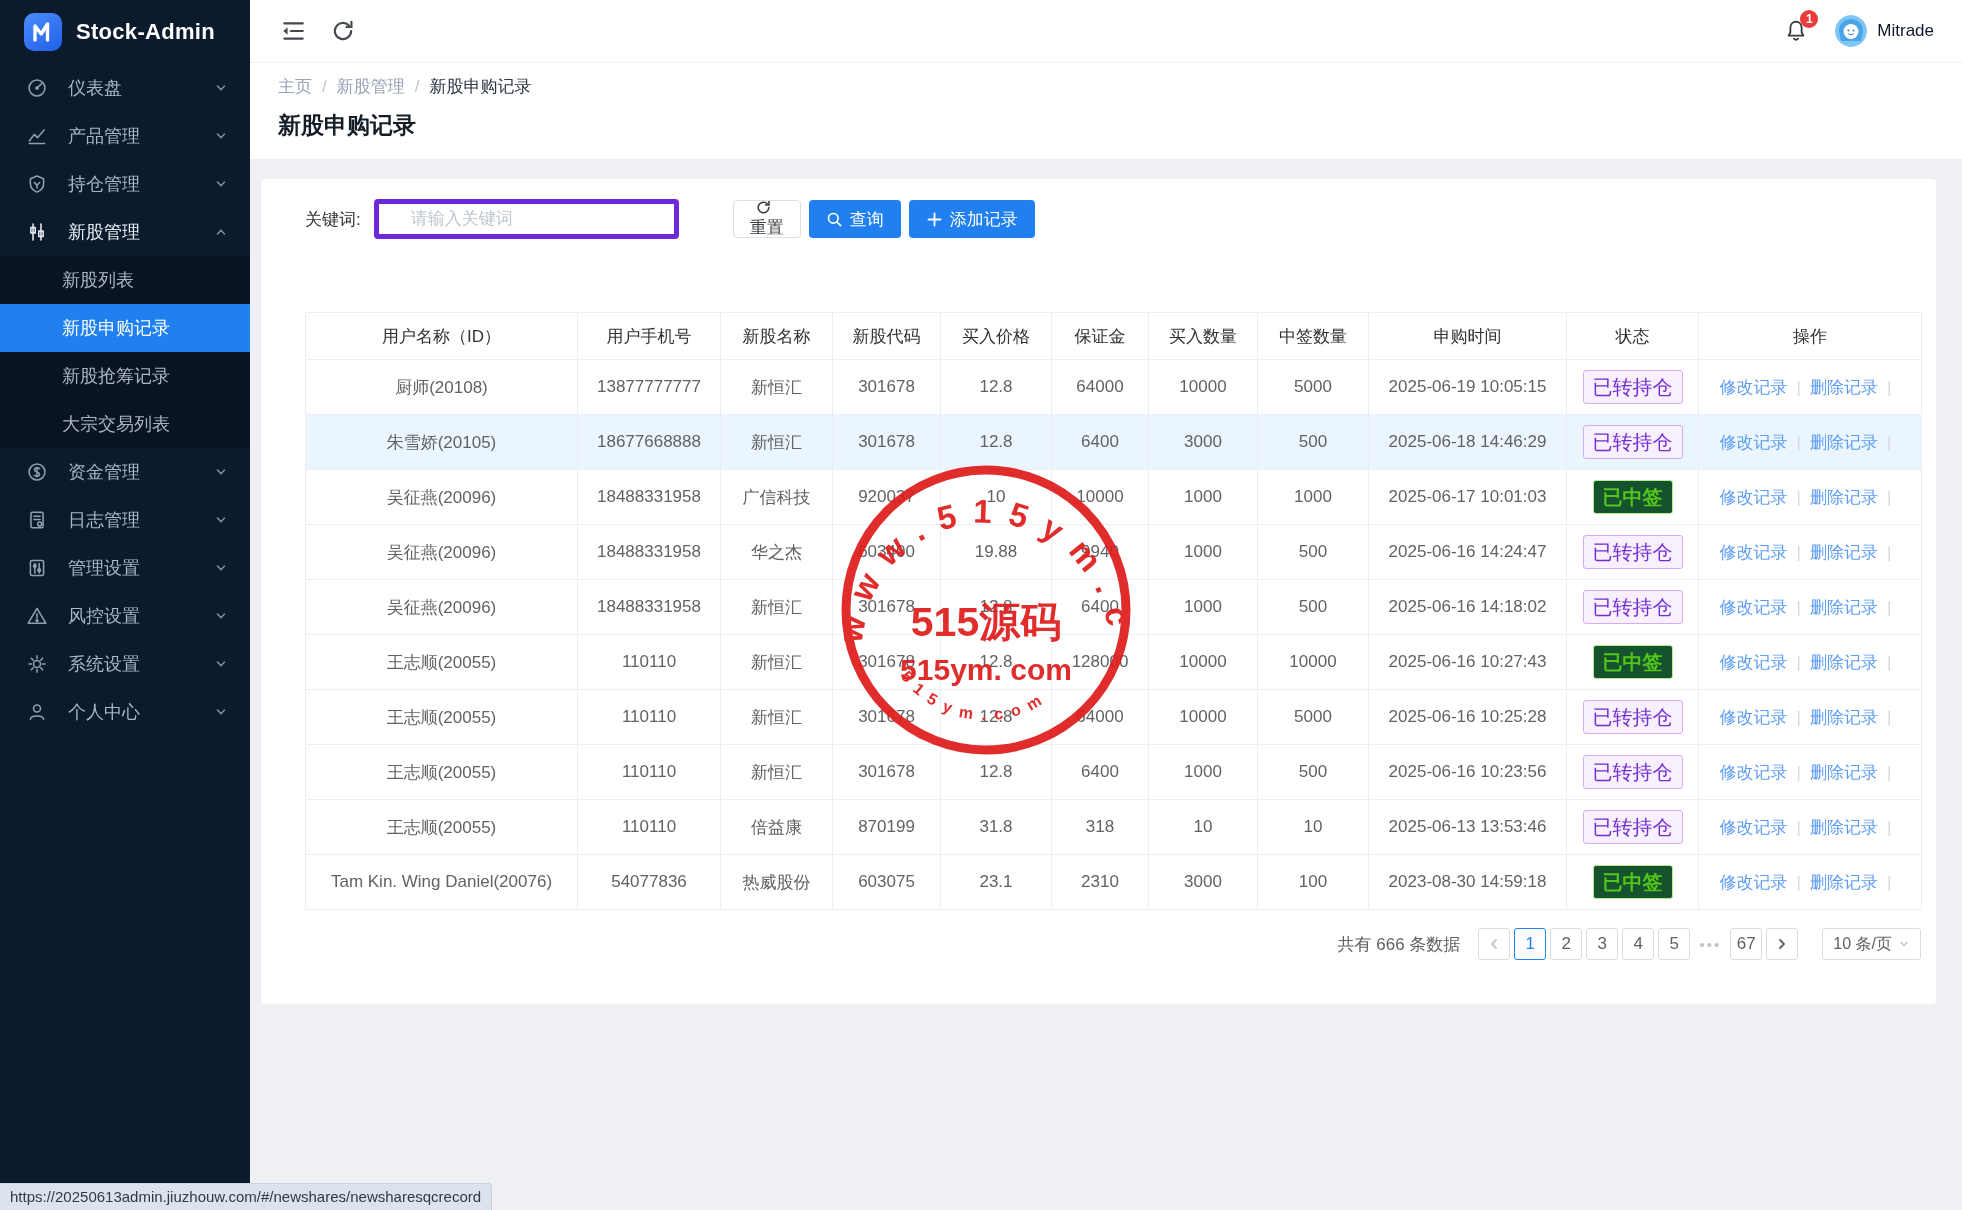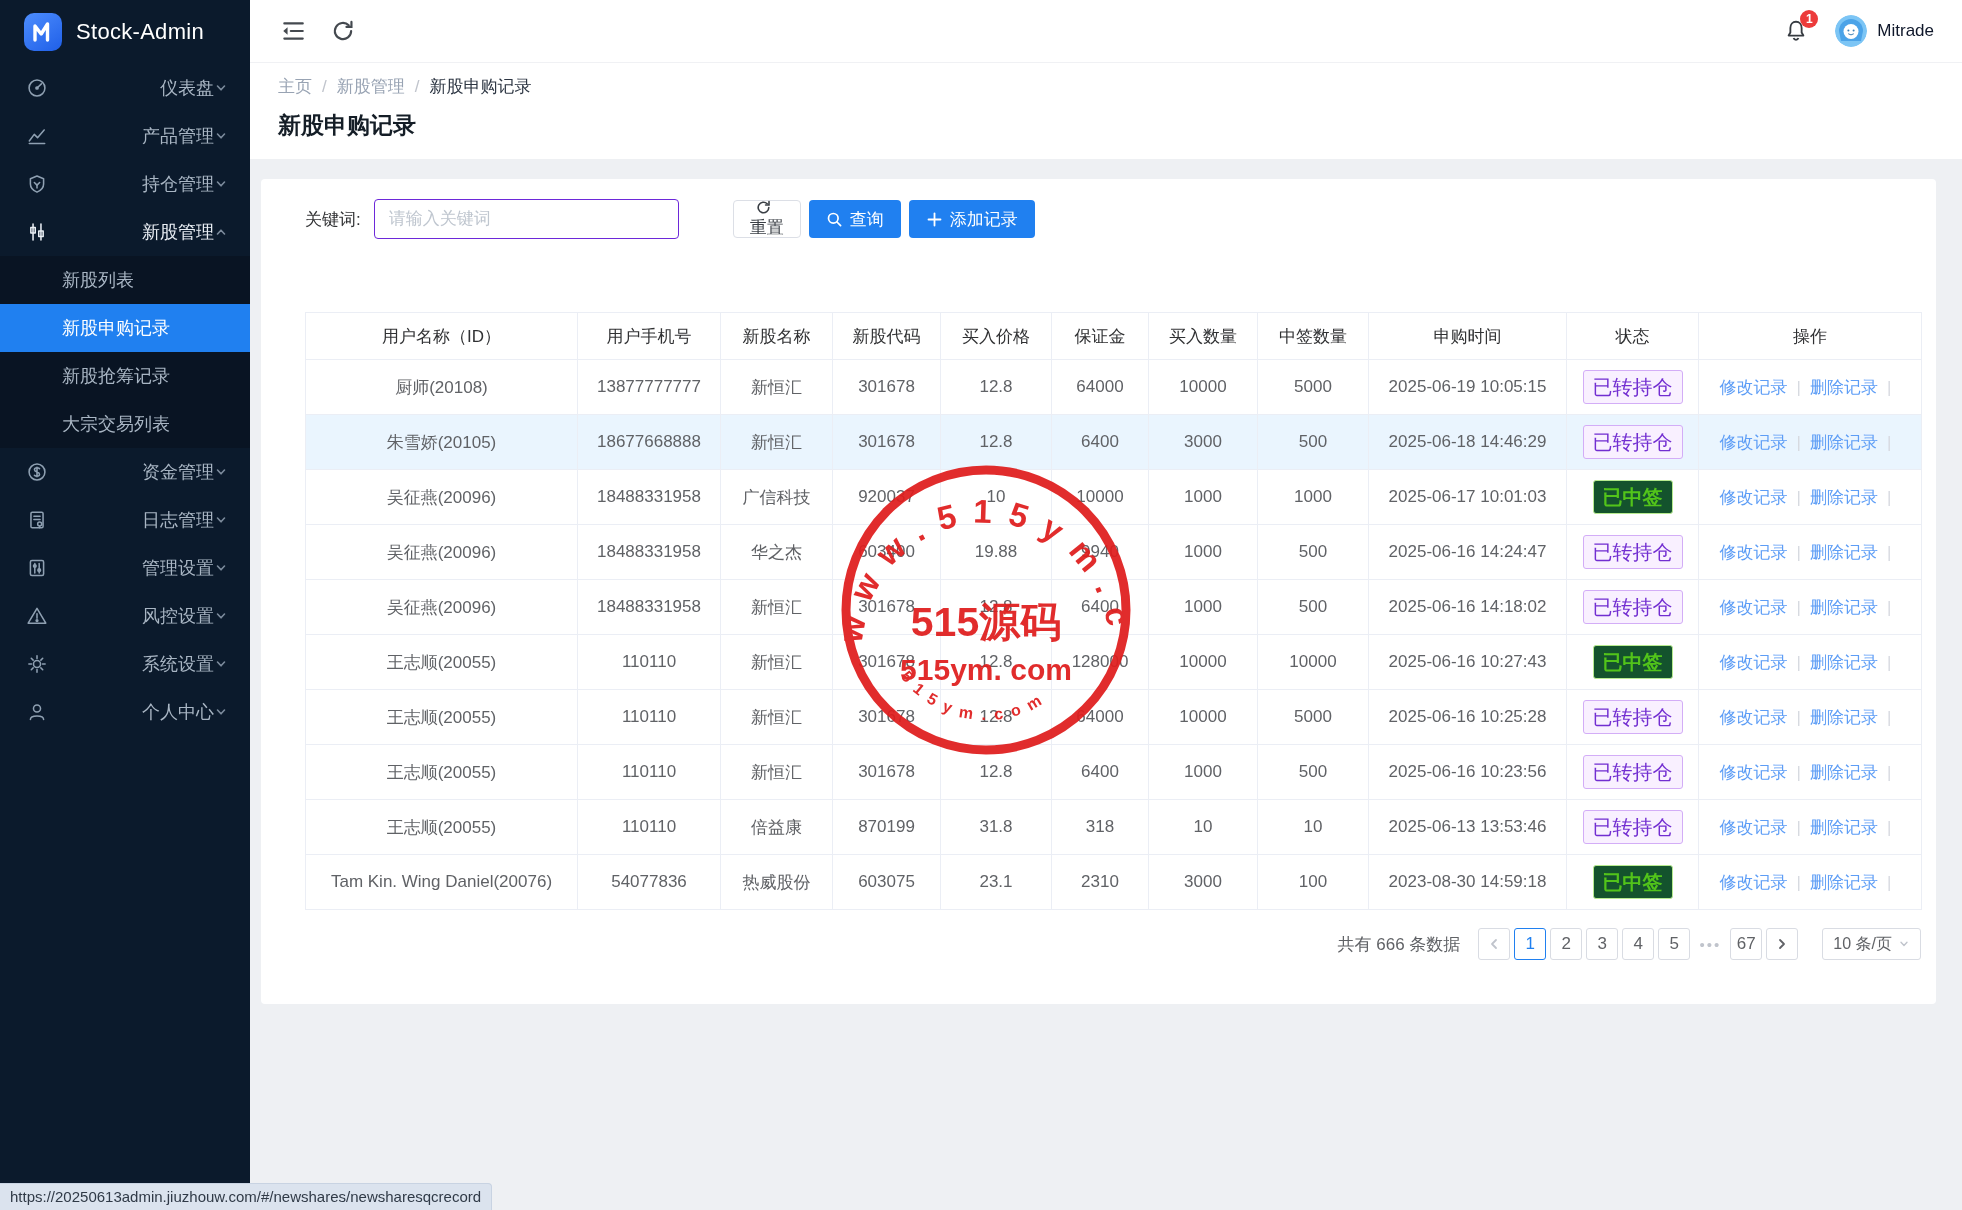--- a/index.html
+++ b/index.html
@@ -8,26 +8,26 @@
     font-family:"Liberation Sans","DejaVu Sans",sans-serif;
     background:#eef0f3; overflow:hidden; position:relative;
   }
   .app { width:1962px; height:1210px; display:flex; position:relative; }
 
   
   .sidebar { width:250px; height:1210px; background:#0b1a2c; flex:0 0 250px; position:relative; z-index:2; }
   .logo-row { height:63px; display:flex; align-items:center; padding-left:24px; }
   .logo-mark { width:38px; height:38px; border-radius:10px; display:inline-flex; align-items:center; justify-content:center;
                background:linear-gradient(145deg,#4d8dfd,#1f5fe8); flex:0 0 38px; }
-  .logo-text { color:#fff; font-size:22px; font-weight:400; margin-left:14px; letter-spacing:.3px; }
+  .logo-text { color:#fff; font-size:22px; font-weight:700; margin-left:14px; letter-spacing:.3px; }
   .menu { margin-top:1px; }
   .menu-item { height:48px; display:flex; align-items:center; padding:0 22px 0 26px; cursor:pointer; color:#a9b6c4; }
   .menu-item .mi-icon { width:22px; height:22px; display:inline-flex; color:#8fa0b2; flex:0 0 22px; }
   .menu-item .mi-icon svg { width:22px; height:22px; }
-  .menu-item .mi-label { font-size:18px; margin-left:20px; flex:1;text-align:right; }
+  .menu-item .mi-label { font-size:18px; margin-left:20px; flex:1; }
   .menu-item .chev { width:14px; height:14px; color:#7c8b9c; display:inline-flex; transition:transform .2s; }
   .menu-item .chev svg { width:14px; height:14px; }
   .menu-item.expanded .chev { transform:rotate(180deg); }
   .menu-item.expanded, .menu-item.expanded .mi-icon { color:#e9eef4; }
   .submenu { background:#091423; }
   .submenu-item { height:48px; display:flex; align-items:center; padding-left:62px; font-size:18px; color:#a9b6c4; cursor:pointer; }
   .submenu-item.active { background:#2080f0; color:#fff; }
 
   
   .main { flex:1; display:flex; flex-direction:column; background:#eef0f3; min-width:0; }
@@ -48,21 +48,21 @@
   .breadcrumb .bc-sep { color:#c0c4cc; margin:0 10px; }
   .breadcrumb .bc-current { color:#2c3542; }
   .page-title { font-size:23px; font-weight:700; color:#141d26; margin-top:12px; }
 
   .content { flex:1; background:#eef0f3; padding:20px 26px 0 11px; }
   .card { background:#fff; border-radius:4px; height:825px; padding:20px 16px 0 44px; position:relative; }
 
   
   .filter-row { display:flex; align-items:center; height:40px; }
   .filter-label { font-size:17px; color:#303133; margin-right:13px; }
-  .filter-input { width:305px; height:40px; border:1px solid #6d28d9; border-radius:4px; padding:0 14px; font-size:17px; color:#303133;
+  .filter-input { width:305px; height:40px; border:5px solid #6d28d9; border-radius:4px; padding:0 32px; font-size:17px; color:#303133;
                   font-family:inherit; outline:none; }
   .filter-input::placeholder { color:#bfc6cf; }
   .btn { height:38px; border-radius:4px; font-size:17px; display:inline-flex; align-items:center; justify-content:center;
          cursor:pointer; border:1px solid transparent; font-family:inherit; padding:0 16px; }
   .btn .b-icon { width:17px; height:17px; display:inline-flex; margin-right:7px; }
   .btn .b-icon svg { width:17px; height:17px; }
   .btn-plain { background:#fff; border-color:#dcdfe6; color:#3a3f45; margin-left:54px;flex-direction:column; }
   .btn-primary { background:#2080f0; color:#fff; margin-left:8px; }
 
   

